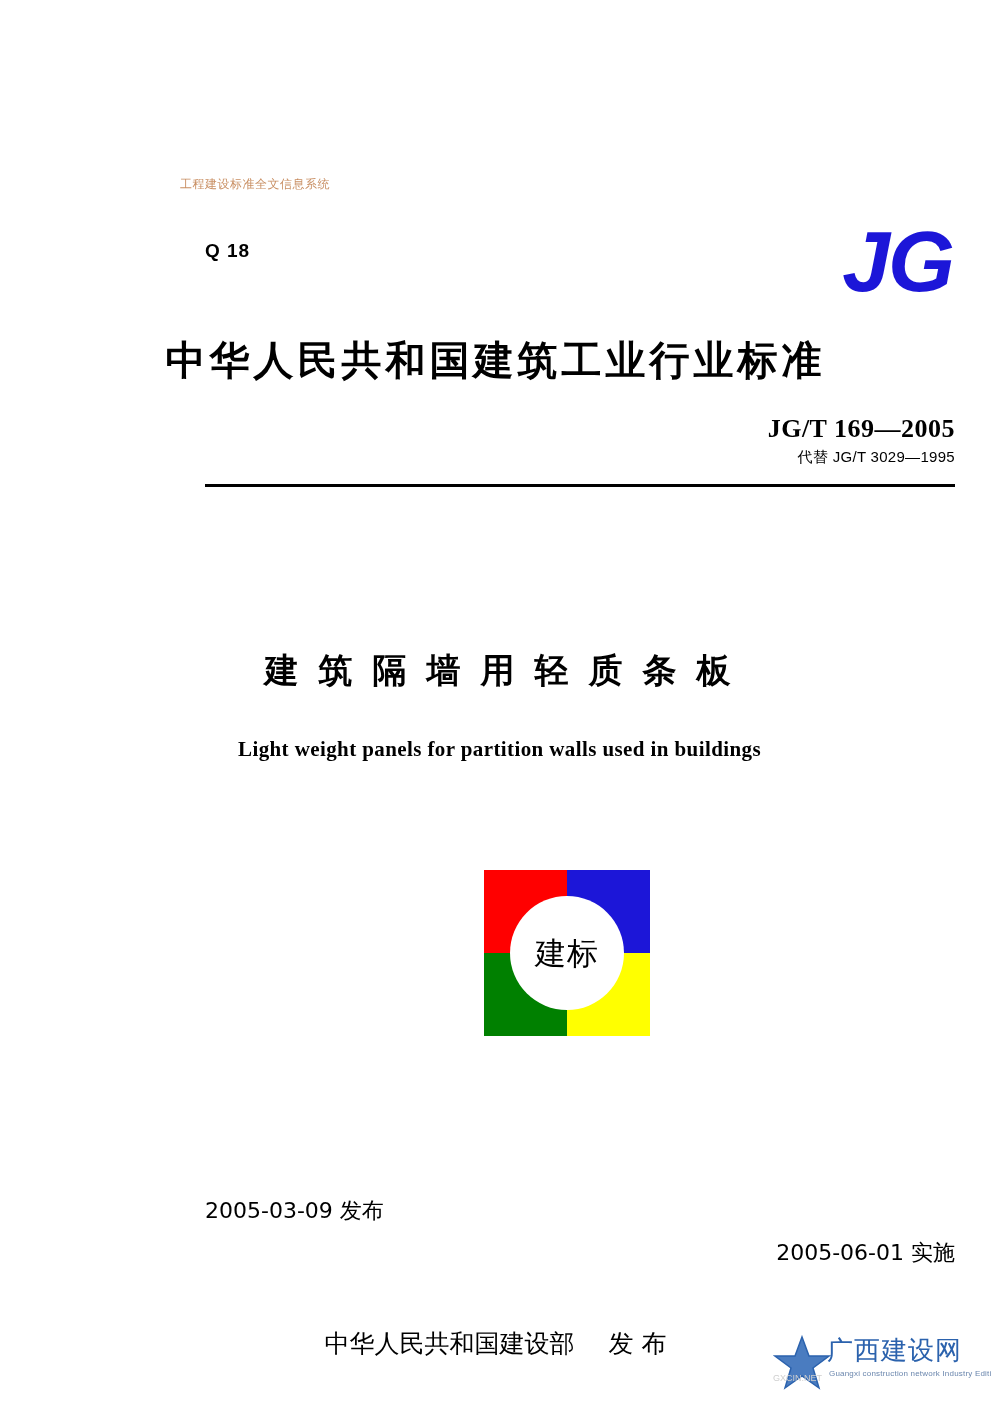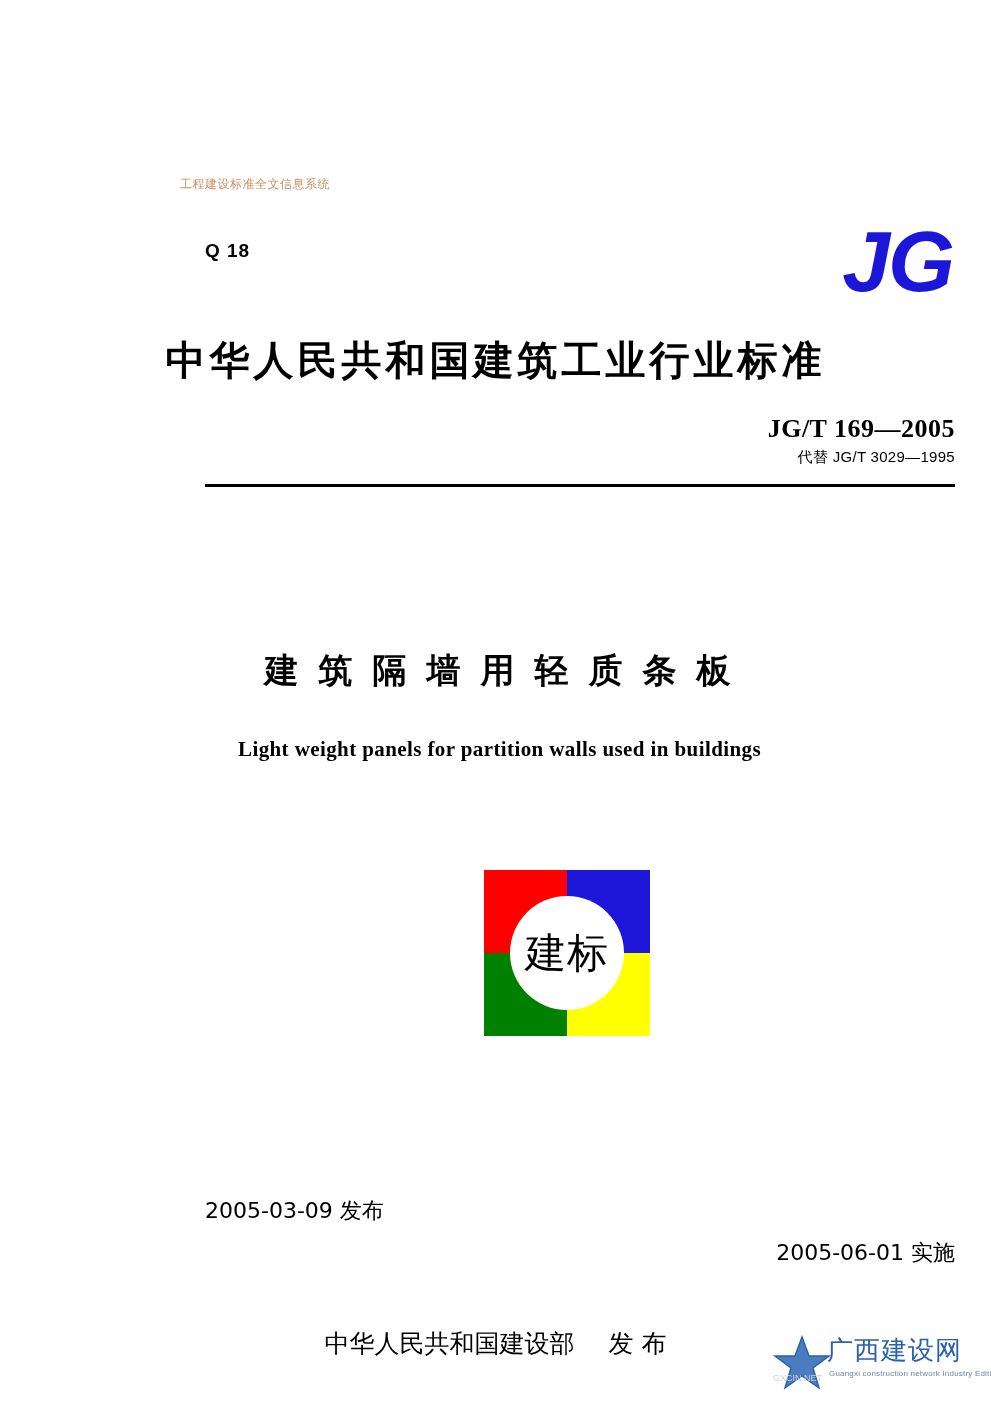--- a/index.html
+++ b/index.html
@@ -158,21 +158,21 @@
     width: 114px;
     height: 114px;
     border-radius: 50%;
     background: #ffffff;
     display: flex;
     align-items: center;
     justify-content: center;
   }
   .emblem .circle span {
     font-family: "DejaVu Sans", sans-serif;
-    font-size: 41px;
+    font-size: 31px;
     color: #000;
     letter-spacing: 1px;
     line-height: 1;
   }
 
   
   .date-issue {
     position: absolute;
     left: 205px;
     top: 1196px;

